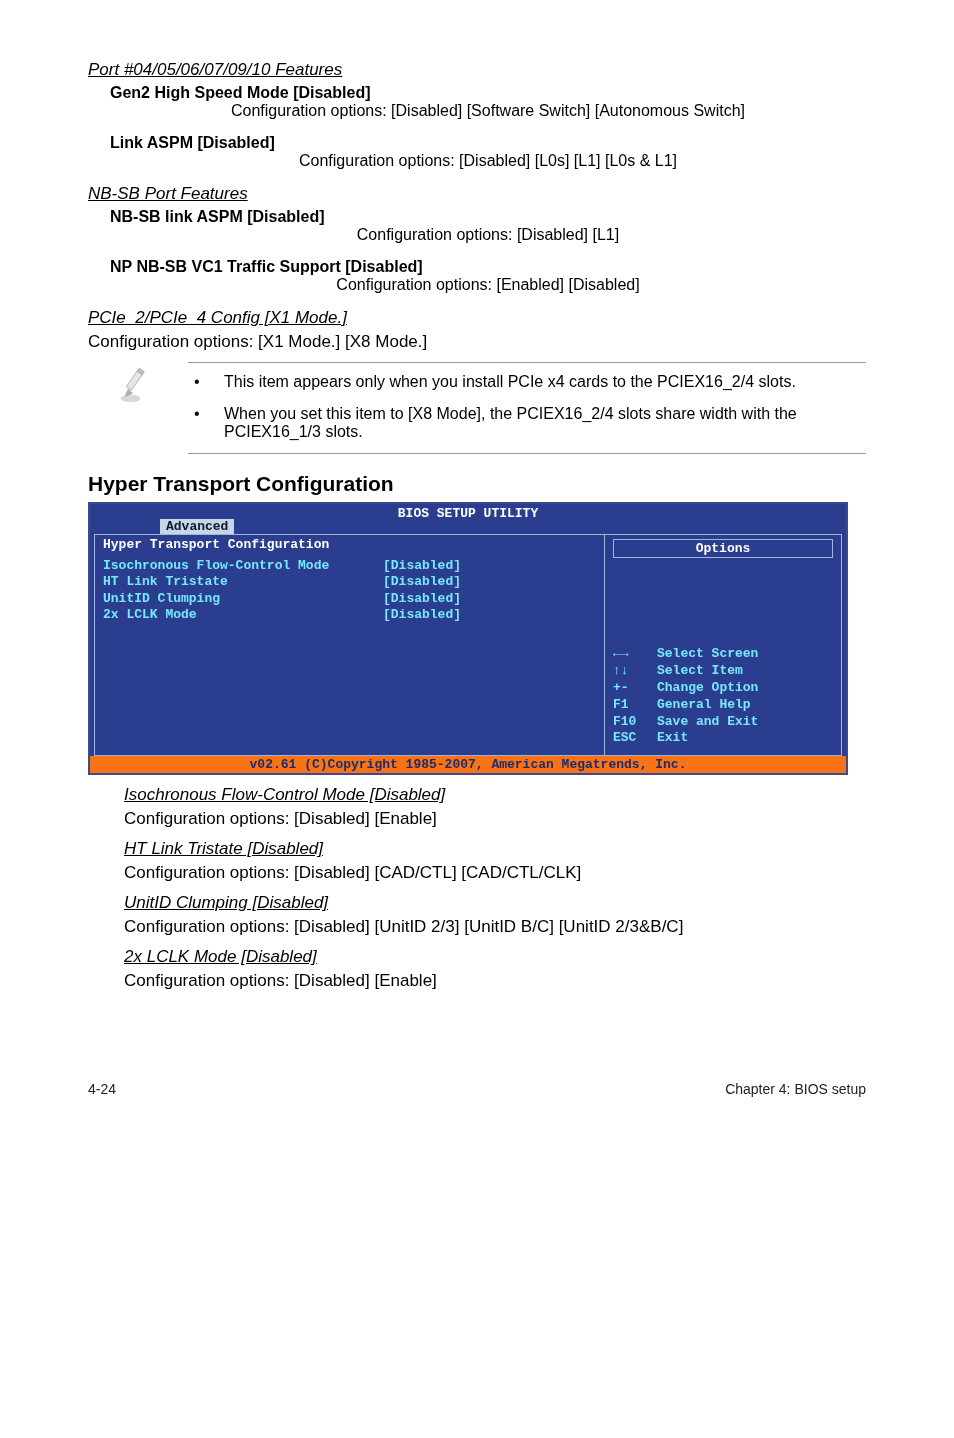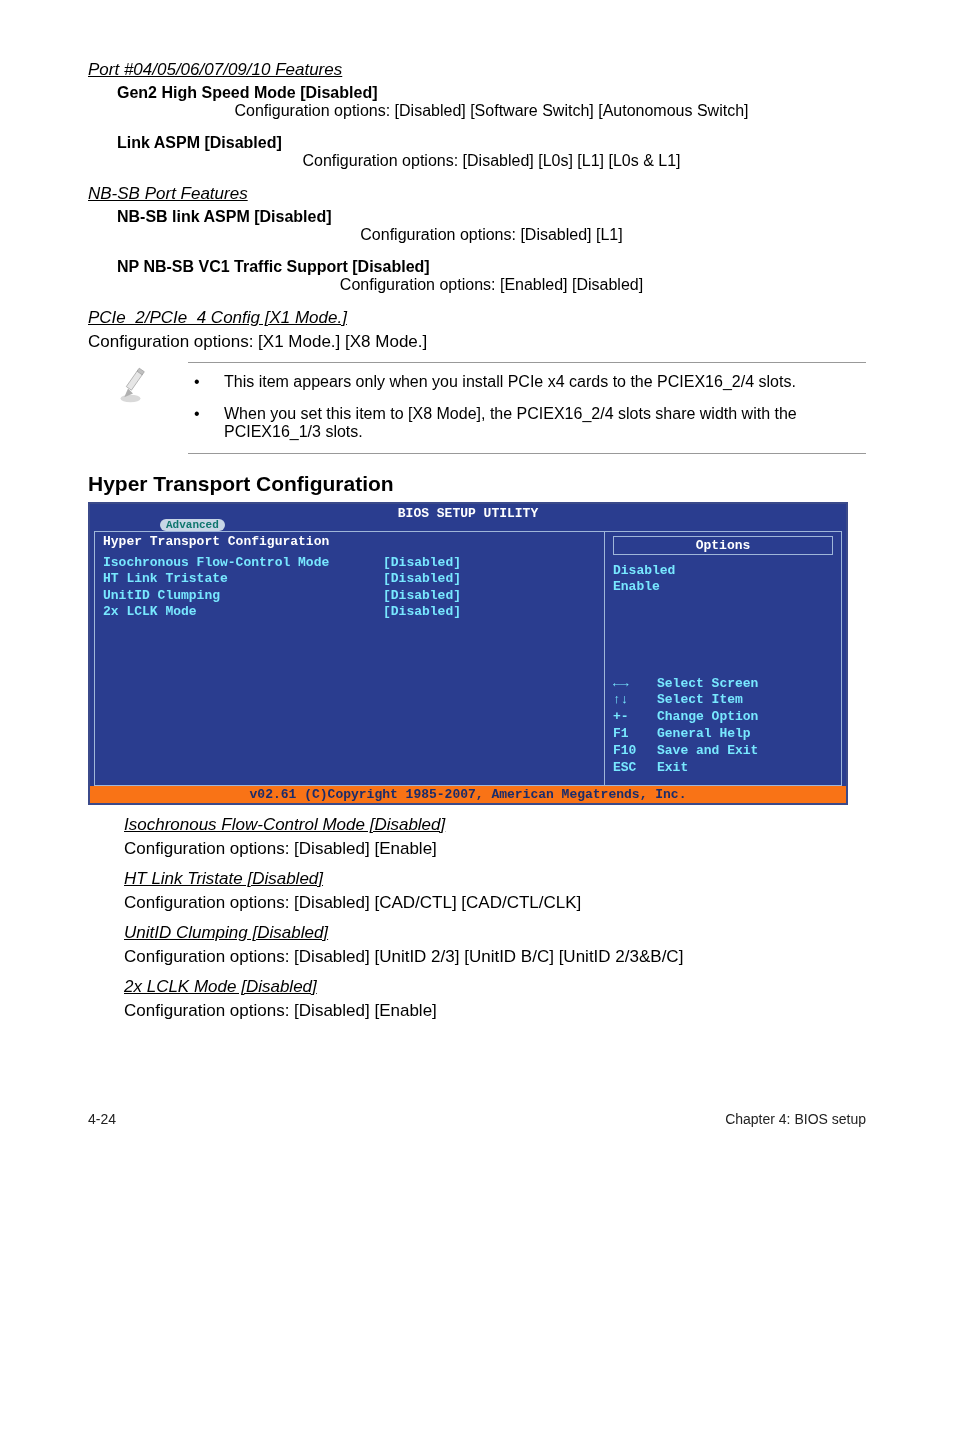--- a/index.html
+++ b/index.html
@@ -14,21 +14,21 @@
     padding: 60px 88px 40px 88px;
     box-sizing: border-box;
   }
   .section-title {
     font-style: italic;
     text-decoration: underline;
     font-size: 17px;
     margin: 0 0 4px 0;
   }
   .sub-block {
-    margin-left: 29px;
+    margin-left: 22px;
     margin-bottom: 14px;
   }
   .sub-bold {
     font-weight: bold;
     font-size: 16px;
   }
   .sub-text {
     font-size: 16px;
     text-align: center;
   }
@@ -89,25 +89,24 @@
     padding: 2px 0 0 0;
     font-size: 13px;
   }
   .tab-row {
     display: flex;
     padding-left: 70px;
     margin-top: -2px;
   }
   .tab {
     background: #c7d6e6;
-    color: #0f766e;
+    color: #0f172a;
     font-weight: bold;
     padding: 0 6px;
-    font-size: 11px;
-    border-radius: 6px;
+    font-size: 13px;
   }
   .bios-body {
     display: flex;
     border: 1px solid #9fb6d9;
     margin: 0 4px 0 4px;
   }
   .bios-left {
     flex: 1;
     padding: 2px 8px 50px 8px;
     border-right: 1px solid #9fb6d9;
@@ -250,24 +249,20 @@
           <span class="val">[Disabled]</span>
         </div>
         <div class="bios-line">
           <span class="label">2x LCLK Mode</span>
           <span class="val">[Disabled]</span>
         </div>
       </div>
       <div class="bios-right">
         <div>
           <div class="options-box">Options</div>
-          <div class="opt-list">
-            <div>Disabled</div>
-            <div>Enable</div>
-          </div>
         </div>
         <div class="key-help">
           <div class="key-row">
               <span class="k">←→</span>
               <span>Select Screen</span>
             </div>
           <div class="key-row">
               <span class="k">↑↓</span>
               <span>Select Item</span>
             </div>

